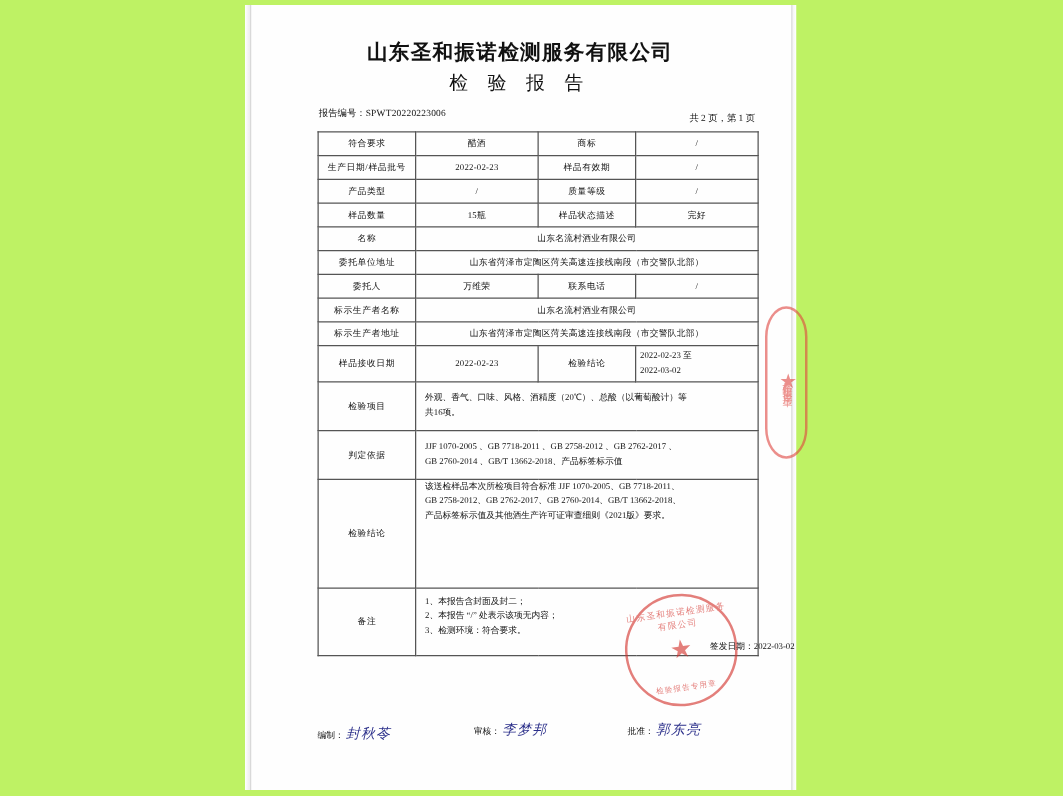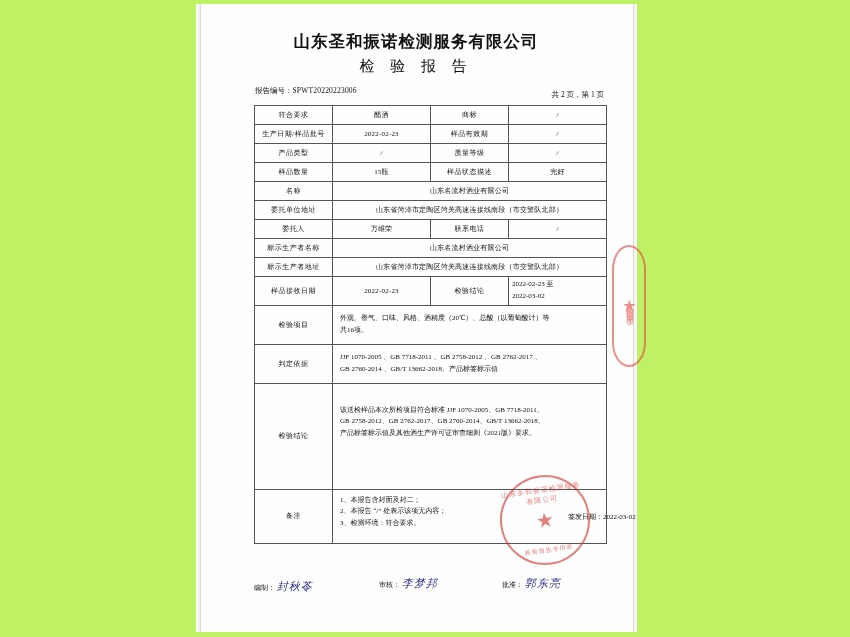--- a/index.html
+++ b/index.html
@@ -321,21 +321,21 @@
           <td colspan="3" style="height:34px">
             <div class="cell-multi" style="padding-left:4px">
               <div>JJF 1070-2005 、GB 7718-2011 、GB 2758-2012 、GB 2762-2017 、</div>
               <div>GB 2760-2014 、GB/T 13662-2018、产品标签标示值</div>
             </div>
           </td>
         </tr>
 
         <tr>
           <td class="lbl" style="height:82px">检验结论</td>
-          <td colspan="3" style="height:82px;vertical-align:top;padding-top:21px">
+          <td colspan="3" style="height:82px;vertical-align:top;padding-top:0">
             <div class="cell-multi" style="padding-left:4px">
               <div>该送检样品本次所检项目符合标准 JJF 1070-2005、GB 7718-2011、</div>
               <div>GB 2758-2012、GB 2762-2017、GB 2760-2014、GB/T 13662-2018、</div>
               <div>产品标签标示值及其他酒生产许可证审查细则《2021版》要求。</div>
             </div>
           </td>
         </tr>
 
         <tr>
           <td class="lbl" style="height:46px">备注</td>

